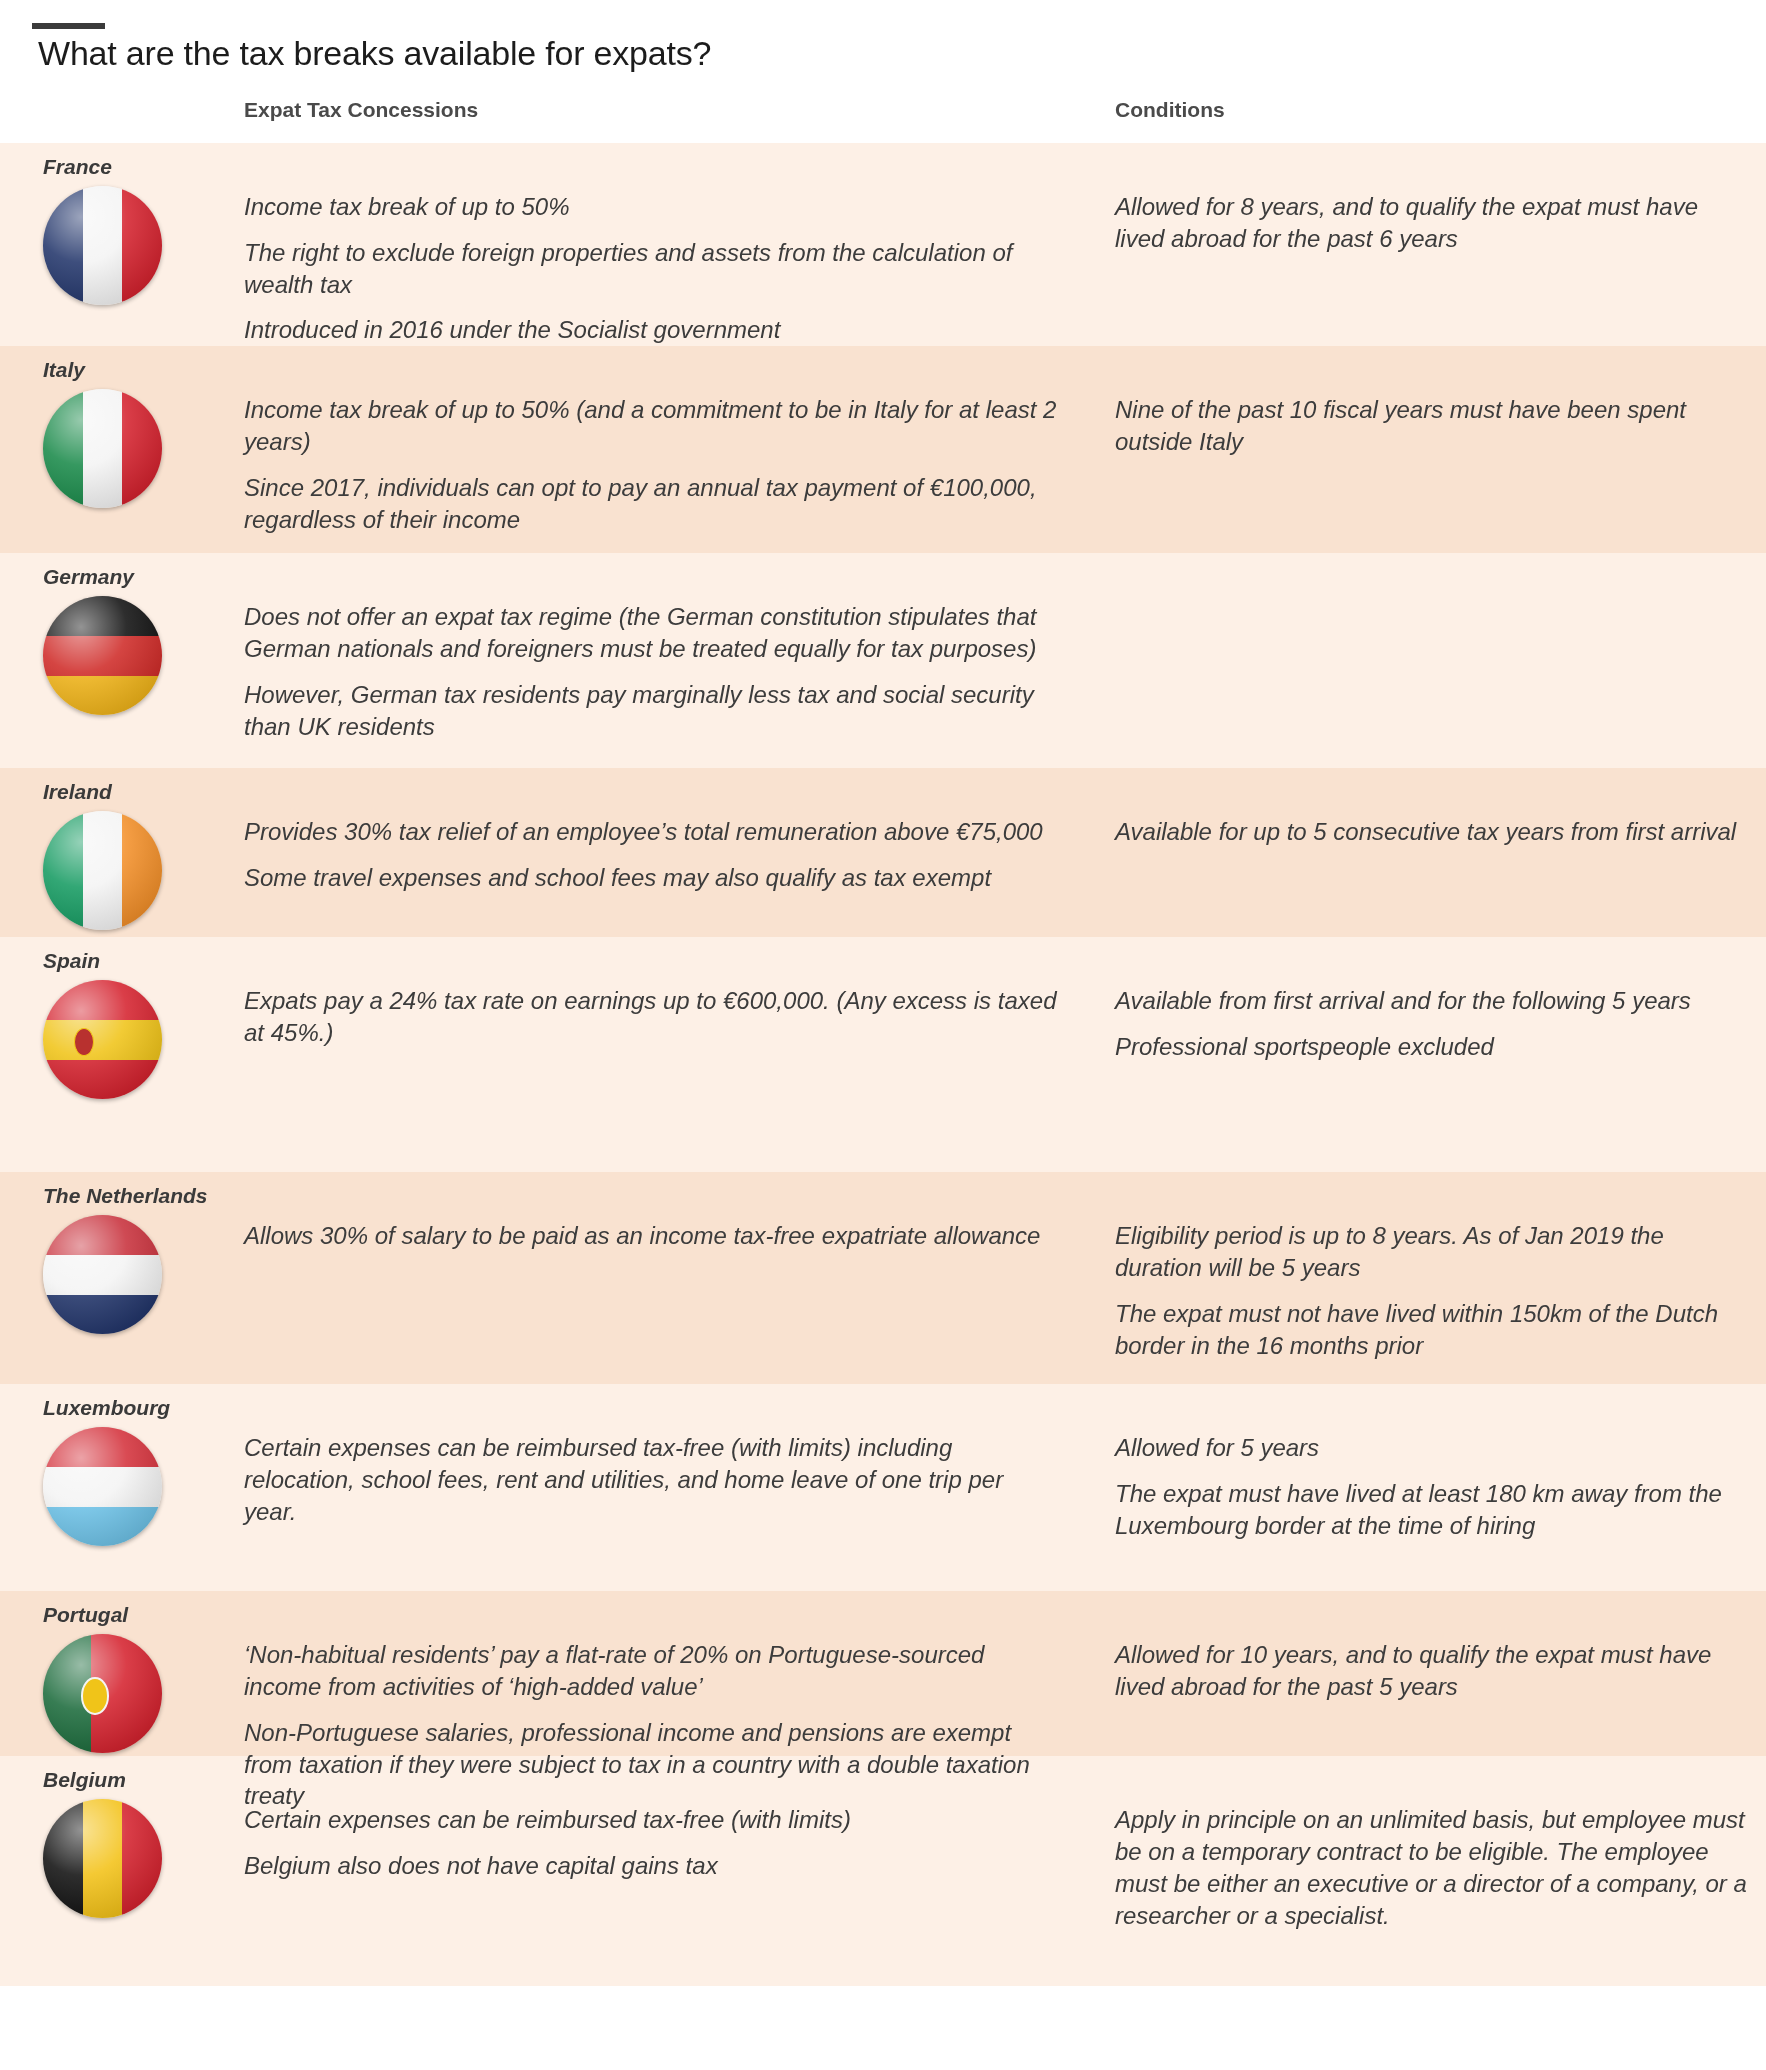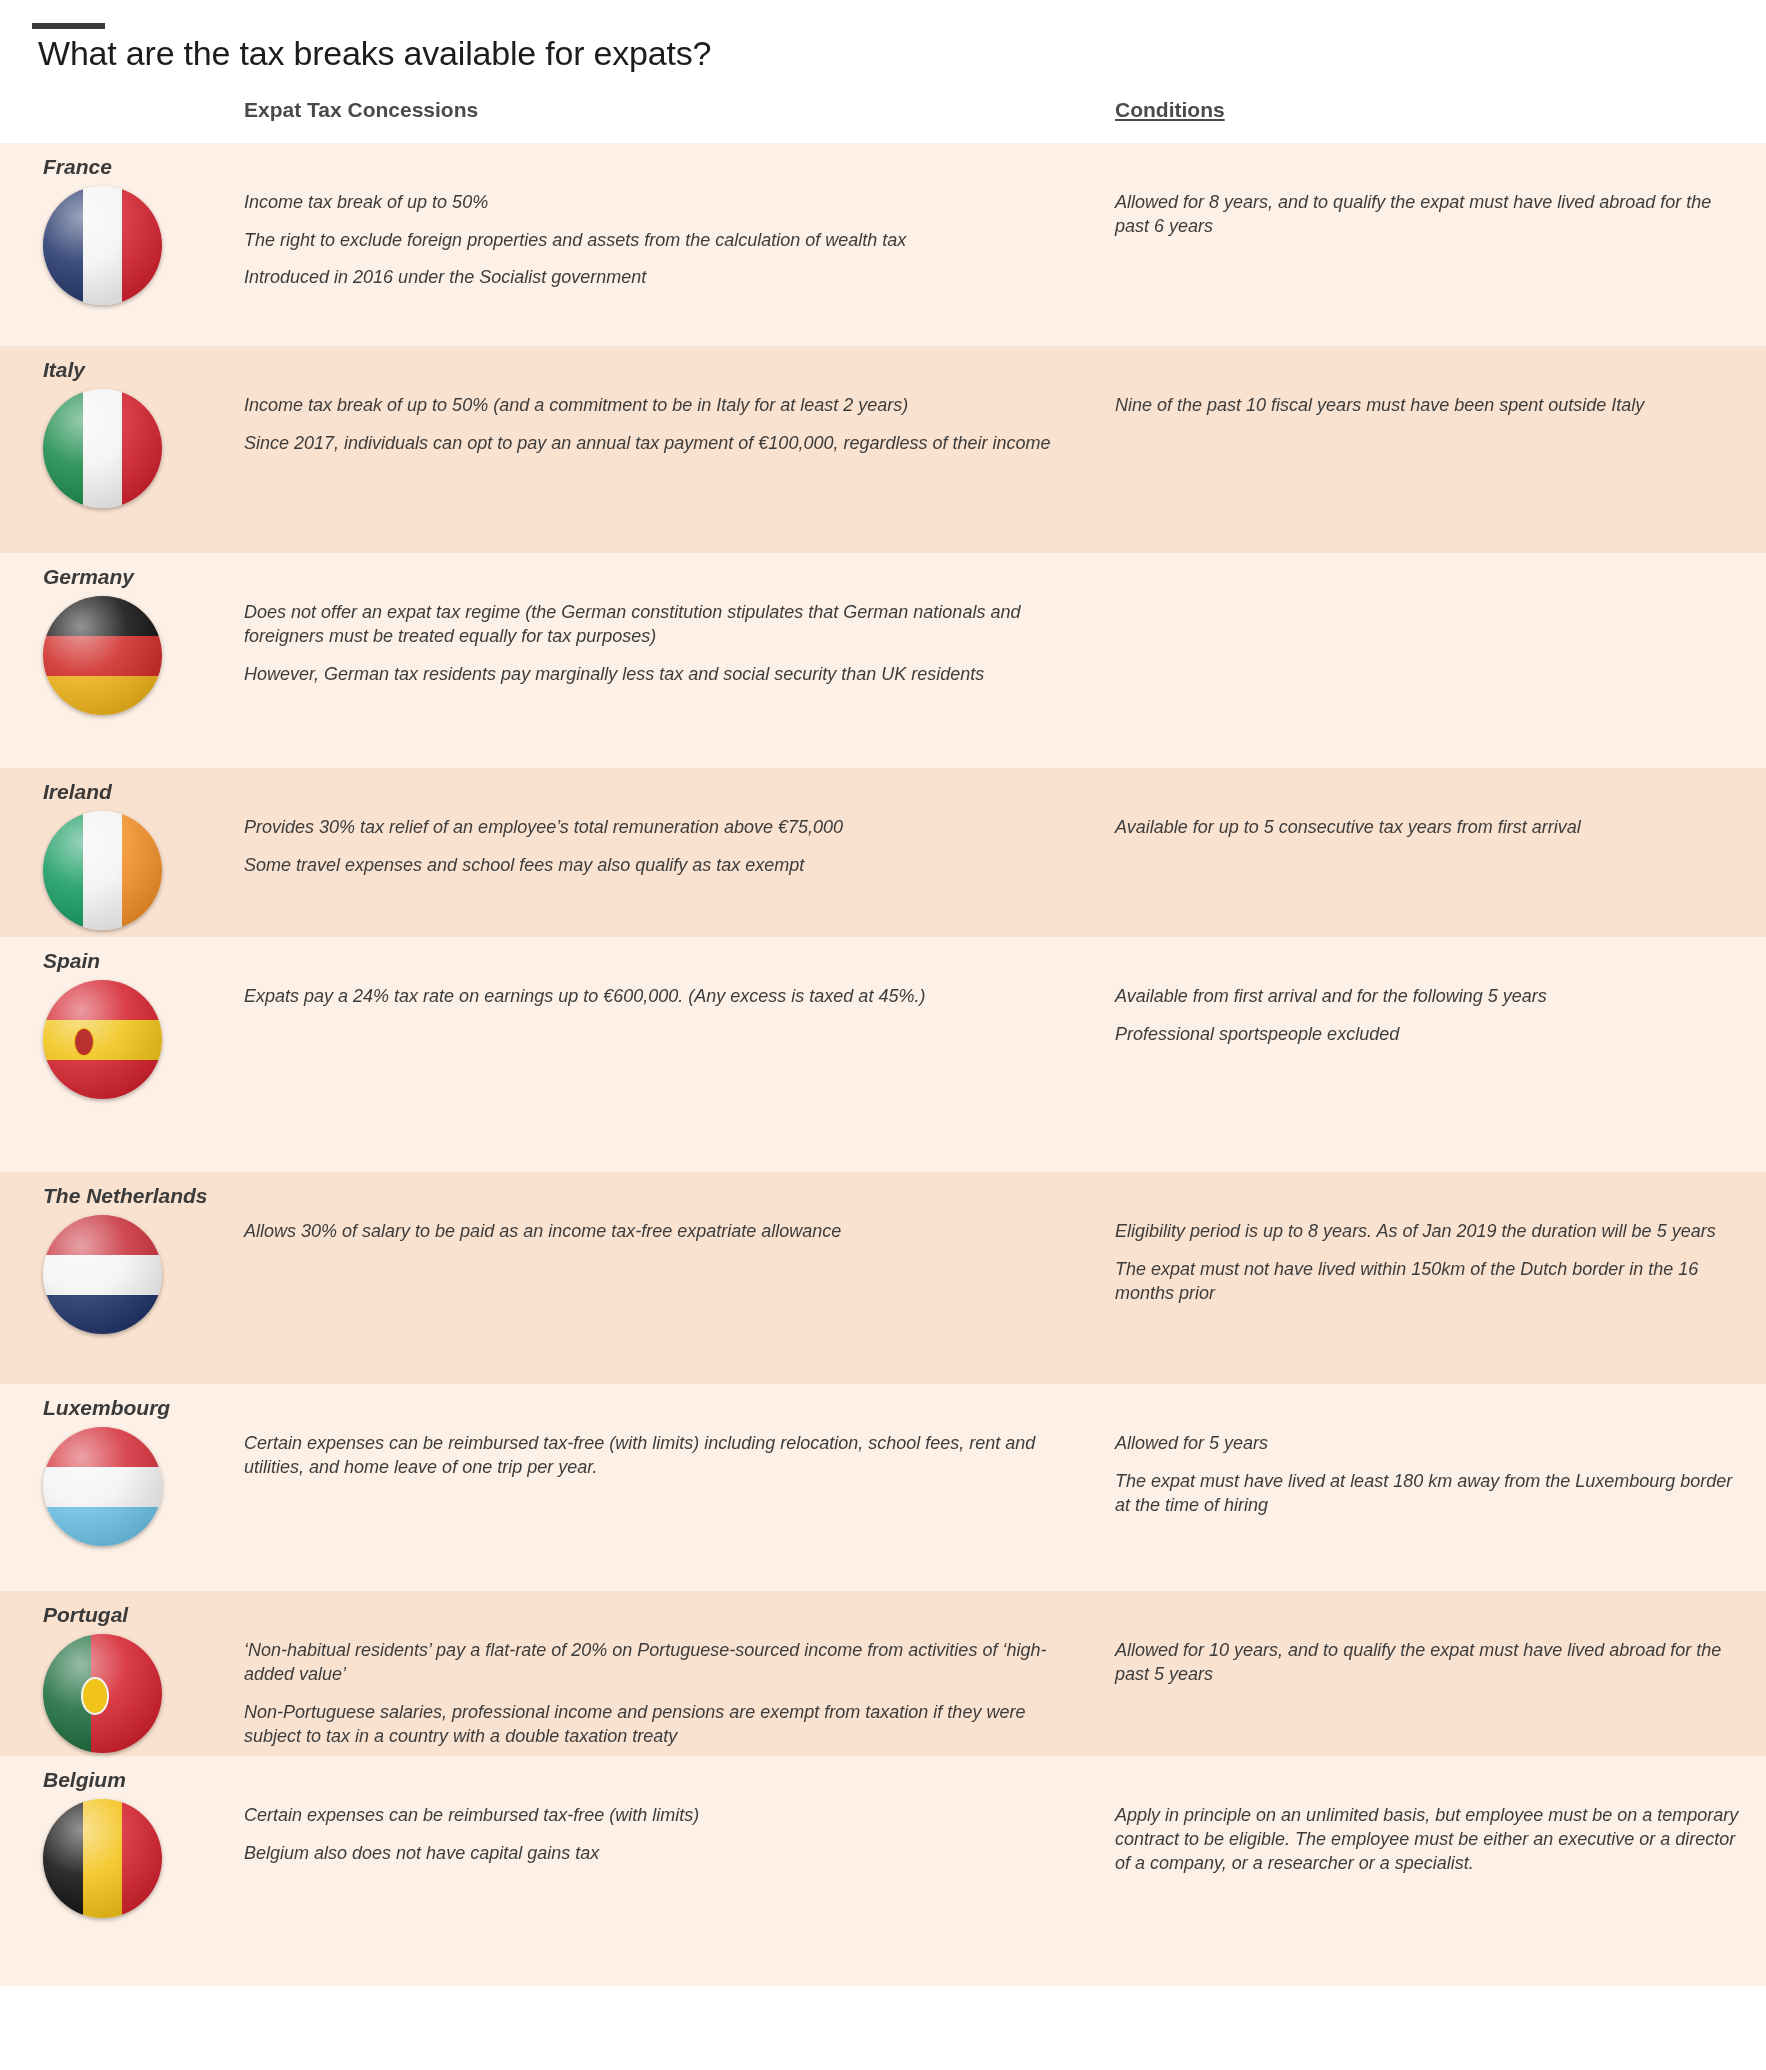--- a/index.html
+++ b/index.html
@@ -39,21 +39,21 @@
     height: 45px;
     margin-top: 25px;
   }
   .col-head {
     position: absolute;
     font-size: 21px;
     font-weight: bold;
     color: #4a4a4a;
   }
   .col-head.concessions { left: 244px; top: 0; }
-  .col-head.conditions { left: 1115px; top: 0; text-decoration: underline; }
+  .col-head.conditions { left: 1115px; top: 0; }
 
   .rows { position: relative; font-style: italic; }
 
   .row {
     position: relative;
     display: block;
     width: 100%;
     box-sizing: border-box;
   }
   .row .row-bg {
@@ -111,21 +111,21 @@
     height: 24%;
     border-radius: 50%;
     z-index: 2;
   }
 
   .cells {
     position: relative;
   }
   .cell {
     position: absolute;
-    font-size: 18px;
+    font-size: 24px;
     line-height: 1.33;
     color: #3c3c3c;
   }
   .cell.concessions { left: 244px; width: 818px; }
   .cell.conditions { left: 1115px; width: 635px; }
   .cell p { margin: 0 0 13.4px 0; }
   .cell p:last-child { margin-bottom: 0; }
 
   .footer-spacer { height: 33px; }
 </style>

